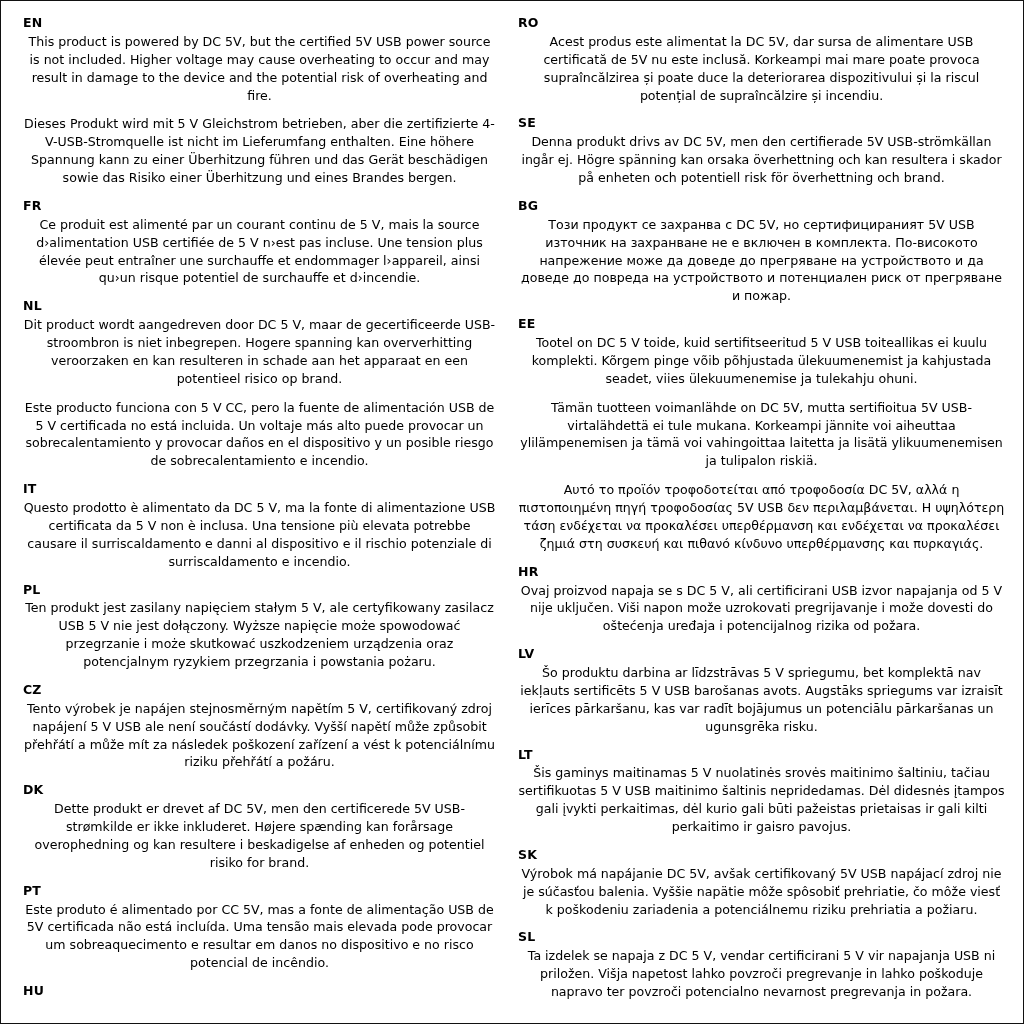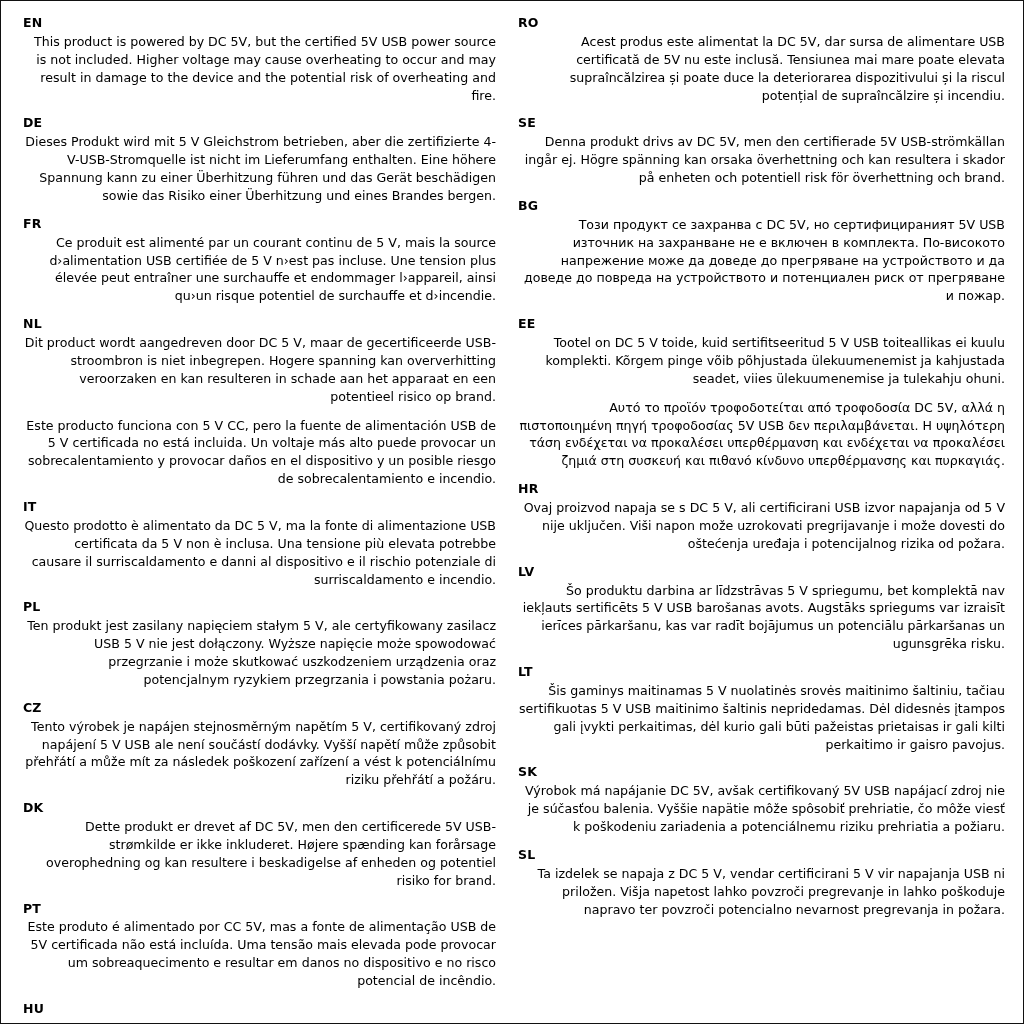--- a/index.html
+++ b/index.html
@@ -47,37 +47,36 @@
   .lang-code {
     font-size: 12.5px;
     font-weight: bold;
     line-height: 1.35;
     margin-bottom: 1px;
     letter-spacing: 0.2px;
   }
   .lang-text {
     font-size: 12.6px;
     line-height: 1.42;
-    text-align: right;
+    text-align: center;
     hyphens: none;
   }
 </style>
 </head>
 <body>
 
 <div class="page">
   <div class="columns">
 
     <div class="col col-left">
       <div class="entry">
         <div class="lang-code">EN</div>
         <div class="lang-text">This product is powered by DC 5V, but the certified 5V USB power source is not included. Higher voltage may cause overheating to occur and may result in damage to the device and the potential risk of overheating and fire.</div>
       </div>
       <div class="entry">
-        <div class="lang-code">DE</div>
         <div class="lang-text">Dieses Produkt wird mit 5 V Gleichstrom betrieben, aber die zertifizierte 4-V-USB-Stromquelle ist nicht im Lieferumfang enthalten. Eine höhere Spannung kann zu einer Überhitzung führen und das Gerät beschädigen sowie das Risiko einer Überhitzung und eines Brandes bergen.</div>
       </div>
       <div class="entry">
         <div class="lang-code">FR</div>
         <div class="lang-text">Ce produit est alimenté par un courant continu de 5 V, mais la source d›alimentation USB certifiée de 5 V n›est pas incluse. Une tension plus élevée peut entraîner une surchauffe et endommager l›appareil, ainsi qu›un risque potentiel de surchauffe et d›incendie.</div>
       </div>
       <div class="entry">
         <div class="lang-code">NL</div>
         <div class="lang-text">Dit product wordt aangedreven door DC 5 V, maar de gecertificeerde USB-stroombron is niet inbegrepen. Hogere spanning kan oververhitting veroorzaken en kan resulteren in schade aan het apparaat en een potentieel risico op brand.</div>
       </div>
@@ -107,35 +106,36 @@
       <div class="entry">
         <div class="lang-code">HU</div>
 
       </div>
 
     </div>
 
     <div class="col col-right">
       <div class="entry">
         <div class="lang-code">RO</div>
-        <div class="lang-text">Acest produs este alimentat la DC 5V, dar sursa de alimentare USB certificată de 5V nu este inclusă. Tensiunea mai mare poate elevata supraîncălzirea și poate duce la deteriorarea dispozitivului și la riscul potențial de supraîncălzire și incendiu.</div>
+        <div class="lang-text">Acest produs este alimentat la DC 5V, dar sursa de alimentare USB certificată de 5V nu este inclusă. Korkeampi mai mare poate provoca supraîncălzirea și poate duce la deteriorarea dispozitivului și la riscul potențial de supraîncălzire și incendiu.</div>
       </div>
       <div class="entry">
         <div class="lang-code">SE</div>
         <div class="lang-text">Denna produkt drivs av DC 5V, men den certifierade 5V USB-strömkällan ingår ej. Högre spänning kan orsaka överhettning och kan resultera i skador på enheten och potentiell risk för överhettning och brand.</div>
       </div>
       <div class="entry">
         <div class="lang-code">BG</div>
         <div class="lang-text">Този продукт се захранва с DC 5V, но сертифицираният 5V USB източник на захранване не е включен в комплекта. По-високото напрежение може да доведе до прегряване на устройството и да доведе до повреда на устройството и потенциален риск от прегряване и пожар.</div>
       </div>
       <div class="entry">
         <div class="lang-code">EE</div>
         <div class="lang-text">Tootel on DC 5 V toide, kuid sertifitseeritud 5 V USB toiteallikas ei kuulu komplekti. Kõrgem pinge võib põhjustada ülekuumenemist ja kahjustada seadet, viies ülekuumenemise ja tulekahju ohuni.</div>
       </div>
       <div class="entry">
+        <div class="lang-text">Tämän tuotteen voimanlähde on DC 5V, mutta sertifioitua 5V USB-virtalähdettä ei tule mukana. Korkeampi jännite voi aiheuttaa ylilämpenemisen ja tämä voi vahingoittaa laitetta ja lisätä ylikuumenemisen ja tulipalon riskiä.</div>
       </div>
       <div class="entry">
         <div class="lang-text">Αυτό το προϊόν τροφοδοτείται από τροφοδοσία DC 5V, αλλά η πιστοποιημένη πηγή τροφοδοσίας 5V USB δεν περιλαμβάνεται. Η υψηλότερη τάση ενδέχεται να προκαλέσει υπερθέρμανση και ενδέχεται να προκαλέσει ζημιά στη συσκευή και πιθανό κίνδυνο υπερθέρμανσης και πυρκαγιάς.</div>
       </div>
       <div class="entry">
         <div class="lang-code">HR</div>
         <div class="lang-text">Ovaj proizvod napaja se s DC 5 V, ali certificirani USB izvor napajanja od 5 V nije uključen. Viši napon može uzrokovati pregrijavanje i može dovesti do oštećenja uređaja i potencijalnog rizika od požara.</div>
       </div>
       <div class="entry">
         <div class="lang-code">LV</div>

